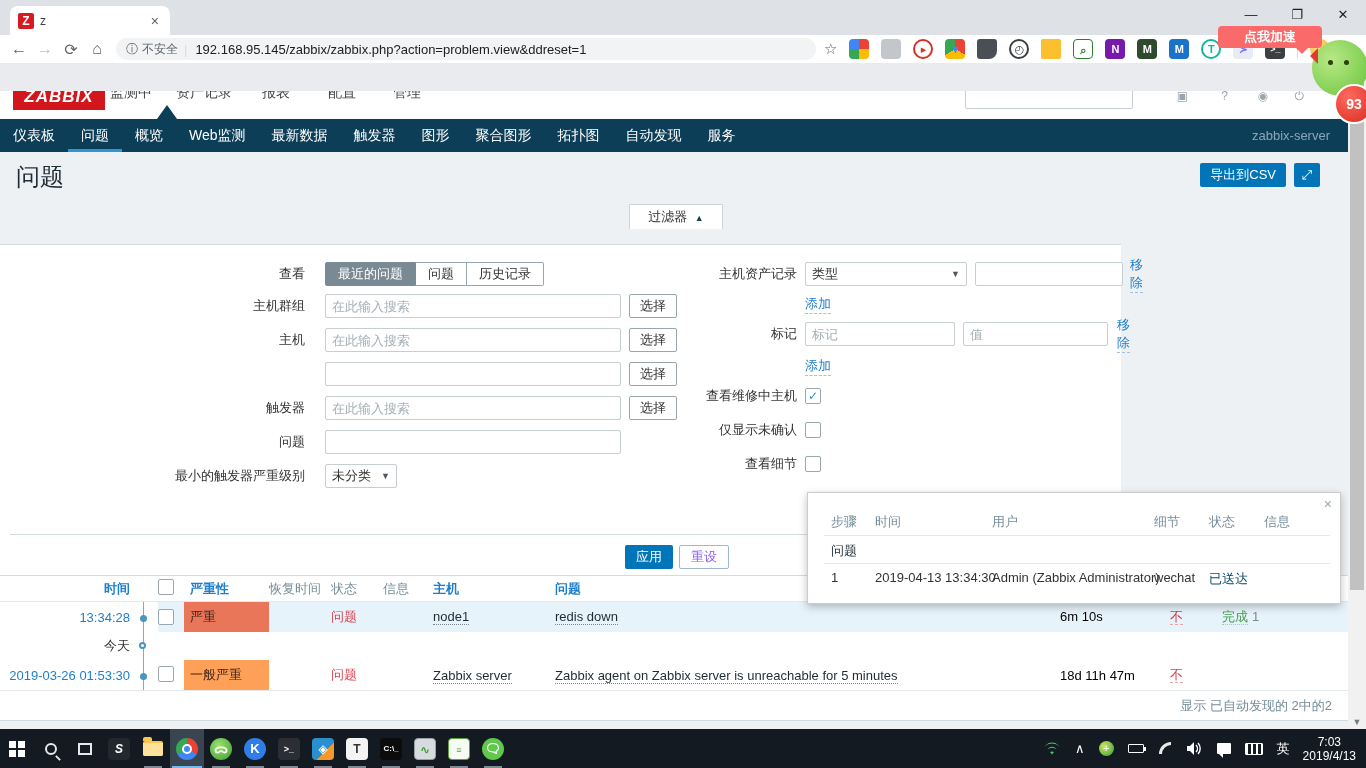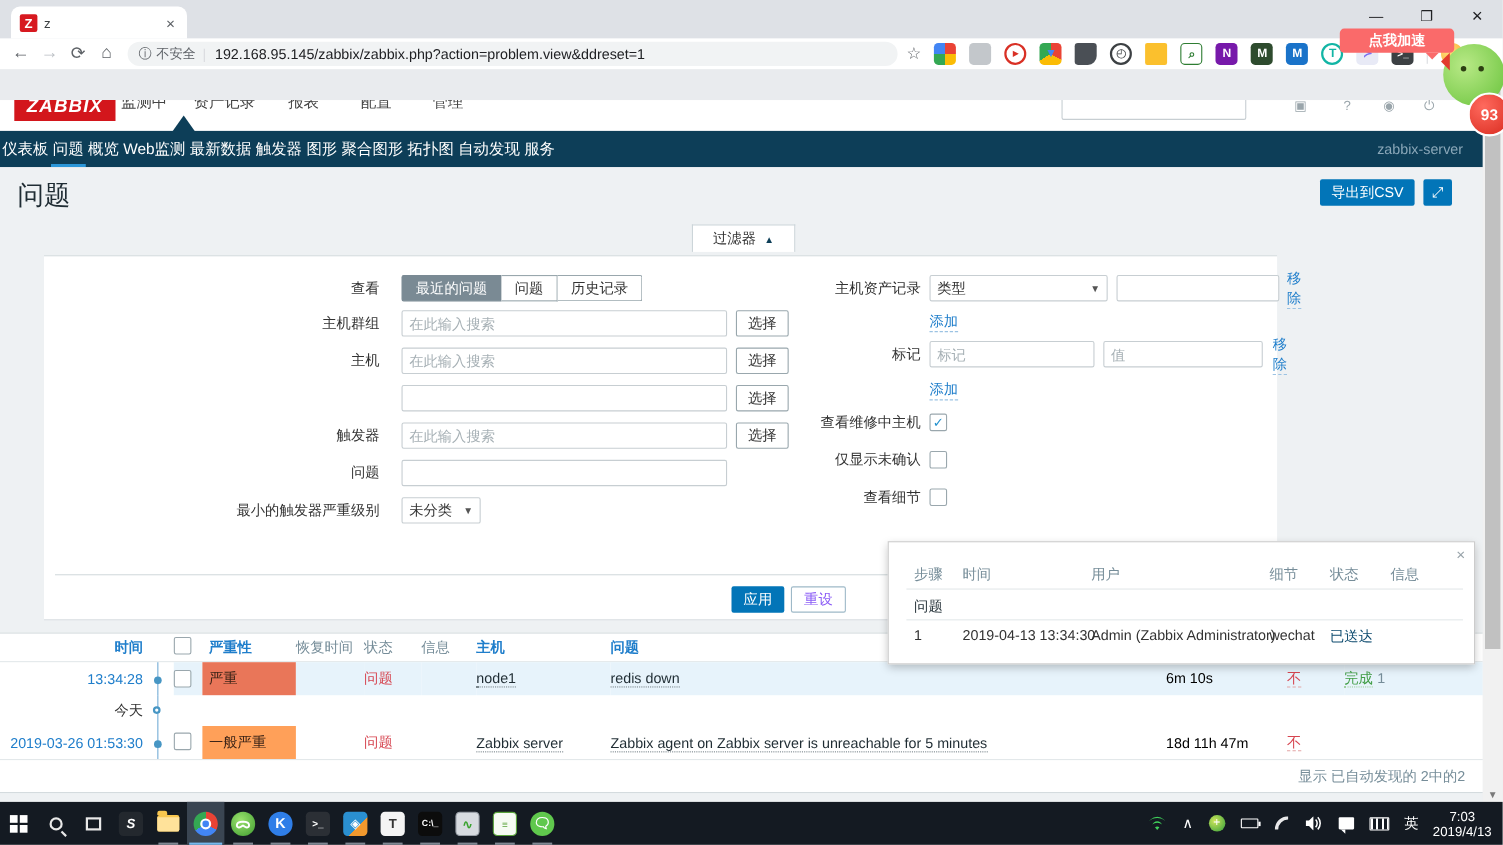--- a/index.html
+++ b/index.html
@@ -37,33 +37,33 @@
   
   #zbxtop { position:absolute; left:0; top:91px; width:1348px; height:28px; background:#fff; overflow:hidden; }
   #zbxlogo { position:absolute; left:13px; top:-8px; width:92px; height:27px; background:#d3161c; color:#fff; font-weight:bold; font-size:17px; letter-spacing:1px; text-align:center; line-height:27px; font-style:italic; }
   .topmenu { position:absolute; top:-7px; font-size:14px; color:#444; }
   #zbxsearch { position:absolute; right:215px; top:-4px; width:168px; height:22px; border:1px solid #c7ced2; border-radius:2px; background:#fff; }
   .hdrmini { position:absolute; top:-2px; font-size:12px; color:#9aa5ab; }
   #zbxarrow { position:absolute; left:157px; top:105px; width:0; height:0; border:10px solid transparent; border-bottom:14px solid #0d3e58; border-top:0; z-index:5; }
 
   
   #zbxnav { position:absolute; left:0; top:119px; width:1348px; height:33px; background:#0d3e58; display:flex; align-items:stretch; }
-  .nav-item { color:#fff; font-size:14px; line-height:33px; padding:0 2px; }
+  .nav-item { color:#fff; font-size:14px; line-height:33px; padding:0 13px; }
   .nav-item.active { box-shadow:inset 0 -3px 0 #2b96d8; }
   #servername { margin-left:auto; margin-right:18px; color:#8aa7b8; font-size:13px; line-height:33px; }
 
   
   #content { position:absolute; left:0; top:152px; width:1348px; height:577px; background:#eef1f3; }
   #pagetitle { position:absolute; left:16px; top:9px; font-size:24px; color:#1f2c33; }
   #exportbtn { position:absolute; right:62px; top:11px; height:24px; background:#0275b8; color:#fff; font-size:13px; border:none; border-radius:2px; padding:0 10px; line-height:24px; }
   #expandbtn { position:absolute; right:28px; top:11px; width:26px; height:24px; background:#0275b8; color:#fff; border:none; border-radius:2px; font-size:13px; line-height:24px; text-align:center; }
   #filtertab { position:absolute; left:629px; top:52px; width:94px; height:25px; background:#fff; border:1px solid #ccd5d9; border-bottom:none; text-align:center; font-size:13px; color:#333; line-height:24px; z-index:2; }
   #filtertab .caret { font-size:9px; color:#0d3e58; margin-left:4px; }
 
-  #filterpanel { position:absolute; left:0; top:80px; width:1121px; height:332px; background:#fff; border-top:1px solid #d4dbde; border-bottom:1px solid #d4dbde;margin-left:40px; }
+  #filterpanel { position:absolute; left:0; top:92px; width:1121px; height:332px; background:#fff; border-top:1px solid #d4dbde; border-bottom:1px solid #d4dbde; }
   .frow { position:absolute; height:24px; display:flex; align-items:center; }
   .flabel { font-size:13px; color:#333; text-align:right; }
   .flabel.l { position:absolute; width:305px; left:0; }
   .flabel.r { position:absolute; width:157px; left:640px; }
   .fctl { position:absolute; }
   .txt { height:24px; border:1px solid #c7ced2; border-radius:2px; font-size:13px; padding:0 6px; color:#333; font-family:inherit; }
   .txt::placeholder { color:#a6b0b5; }
   .selbtn { height:24px; border:1px solid #99a7ad; background:#fff; border-radius:2px; font-size:13px; color:#333; padding:0 10px; font-family:inherit; }
   .seg { display:flex; }
   .seg span { height:24px; line-height:22px; border:1px solid #99a7ad; border-left:none; padding:0 12px; font-size:13px; color:#333; background:#fff; }

